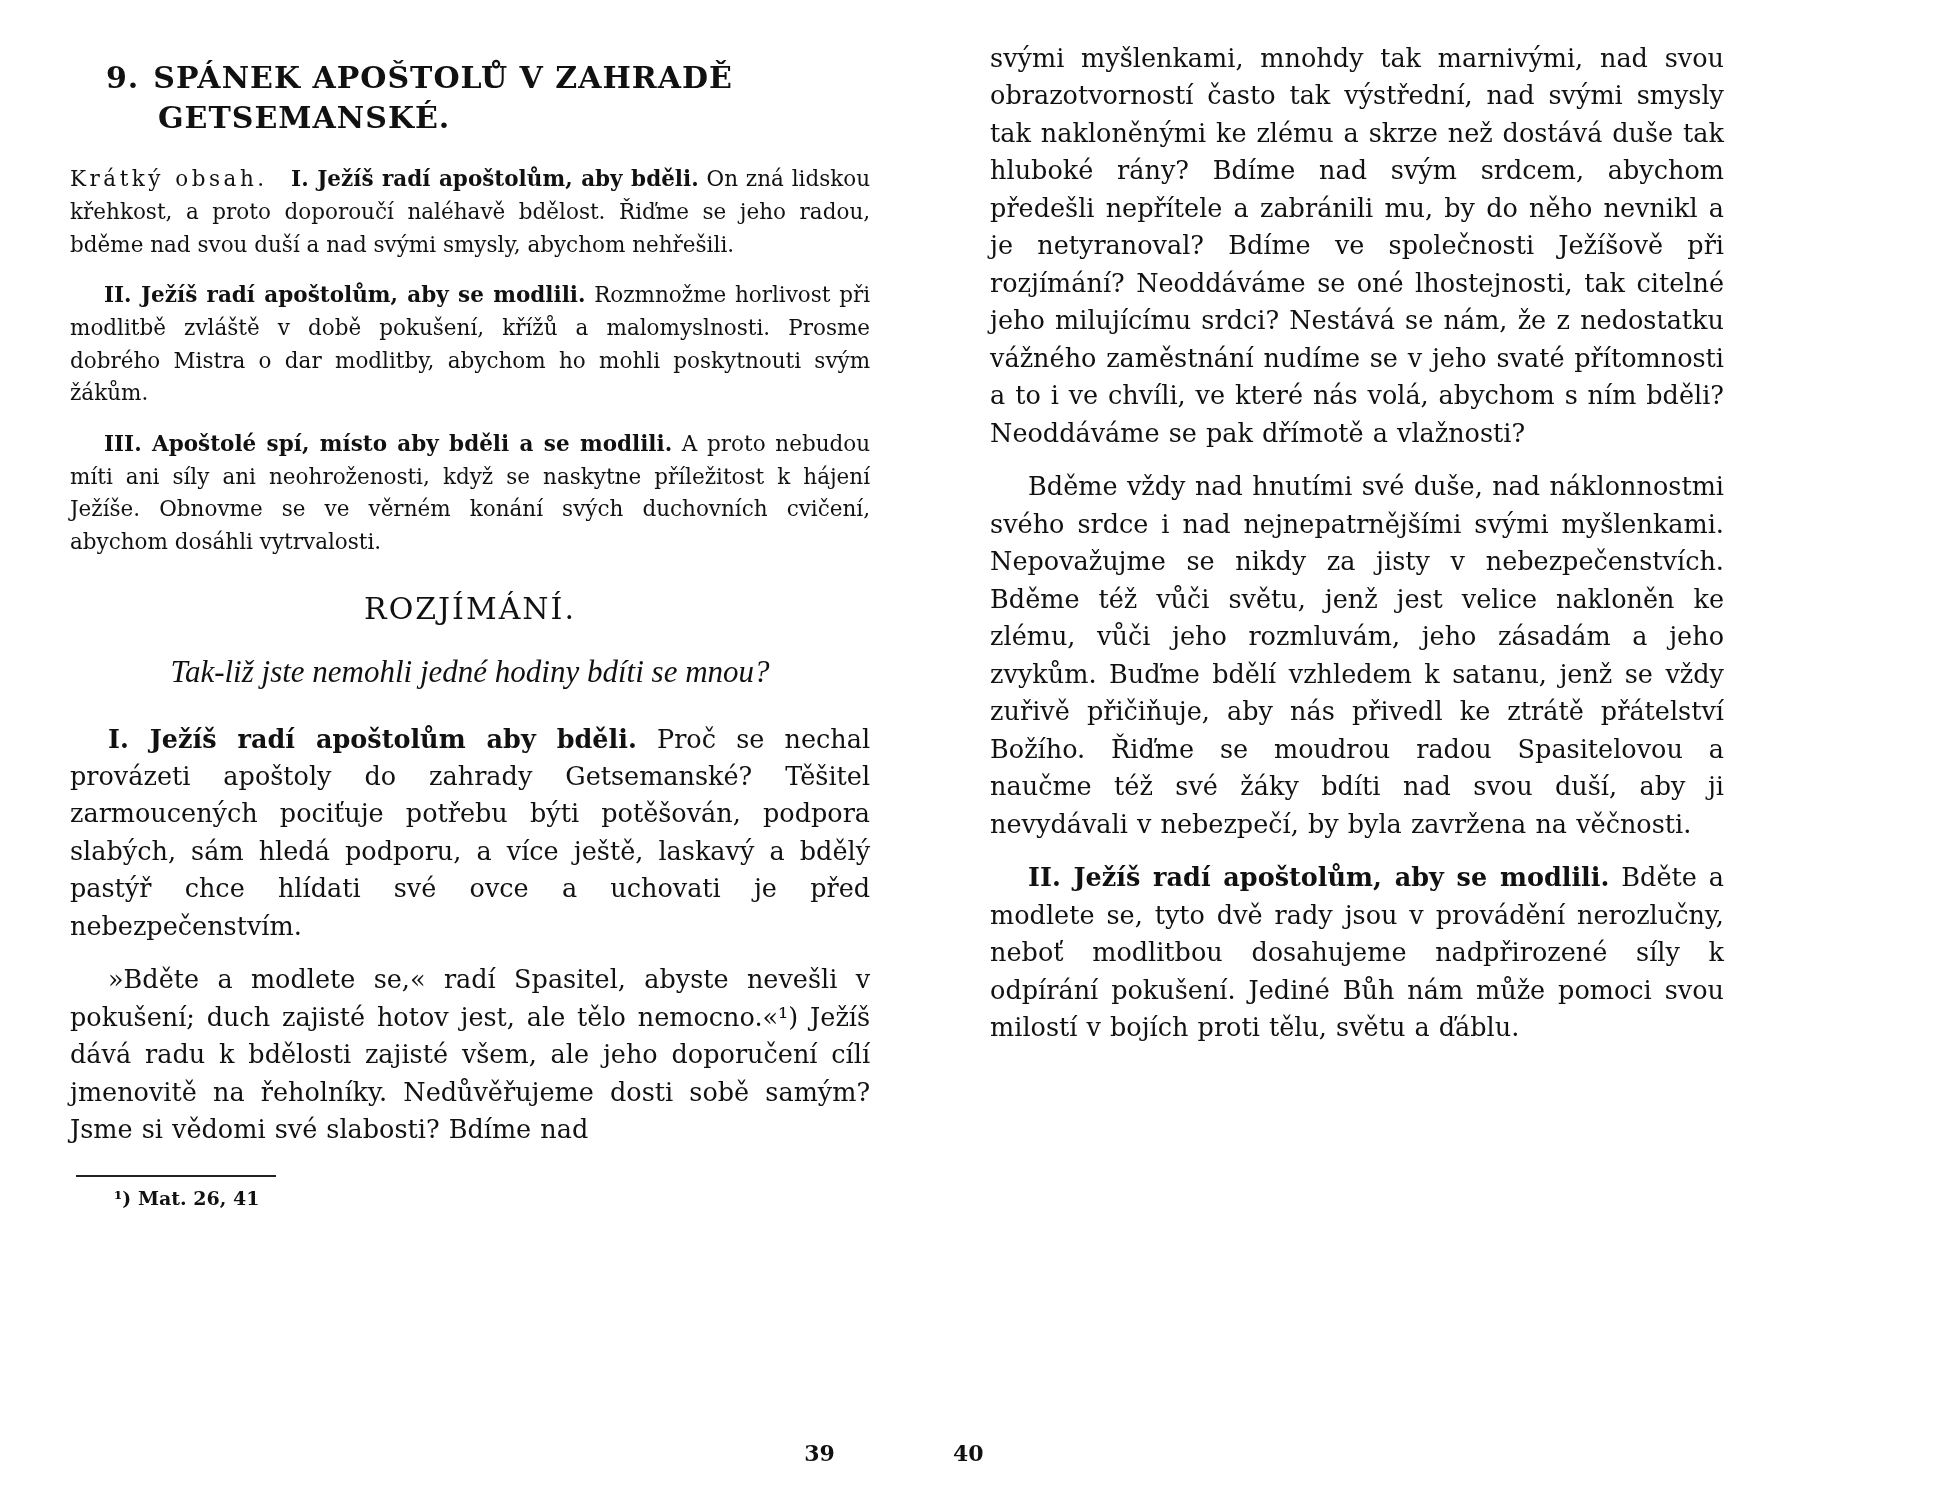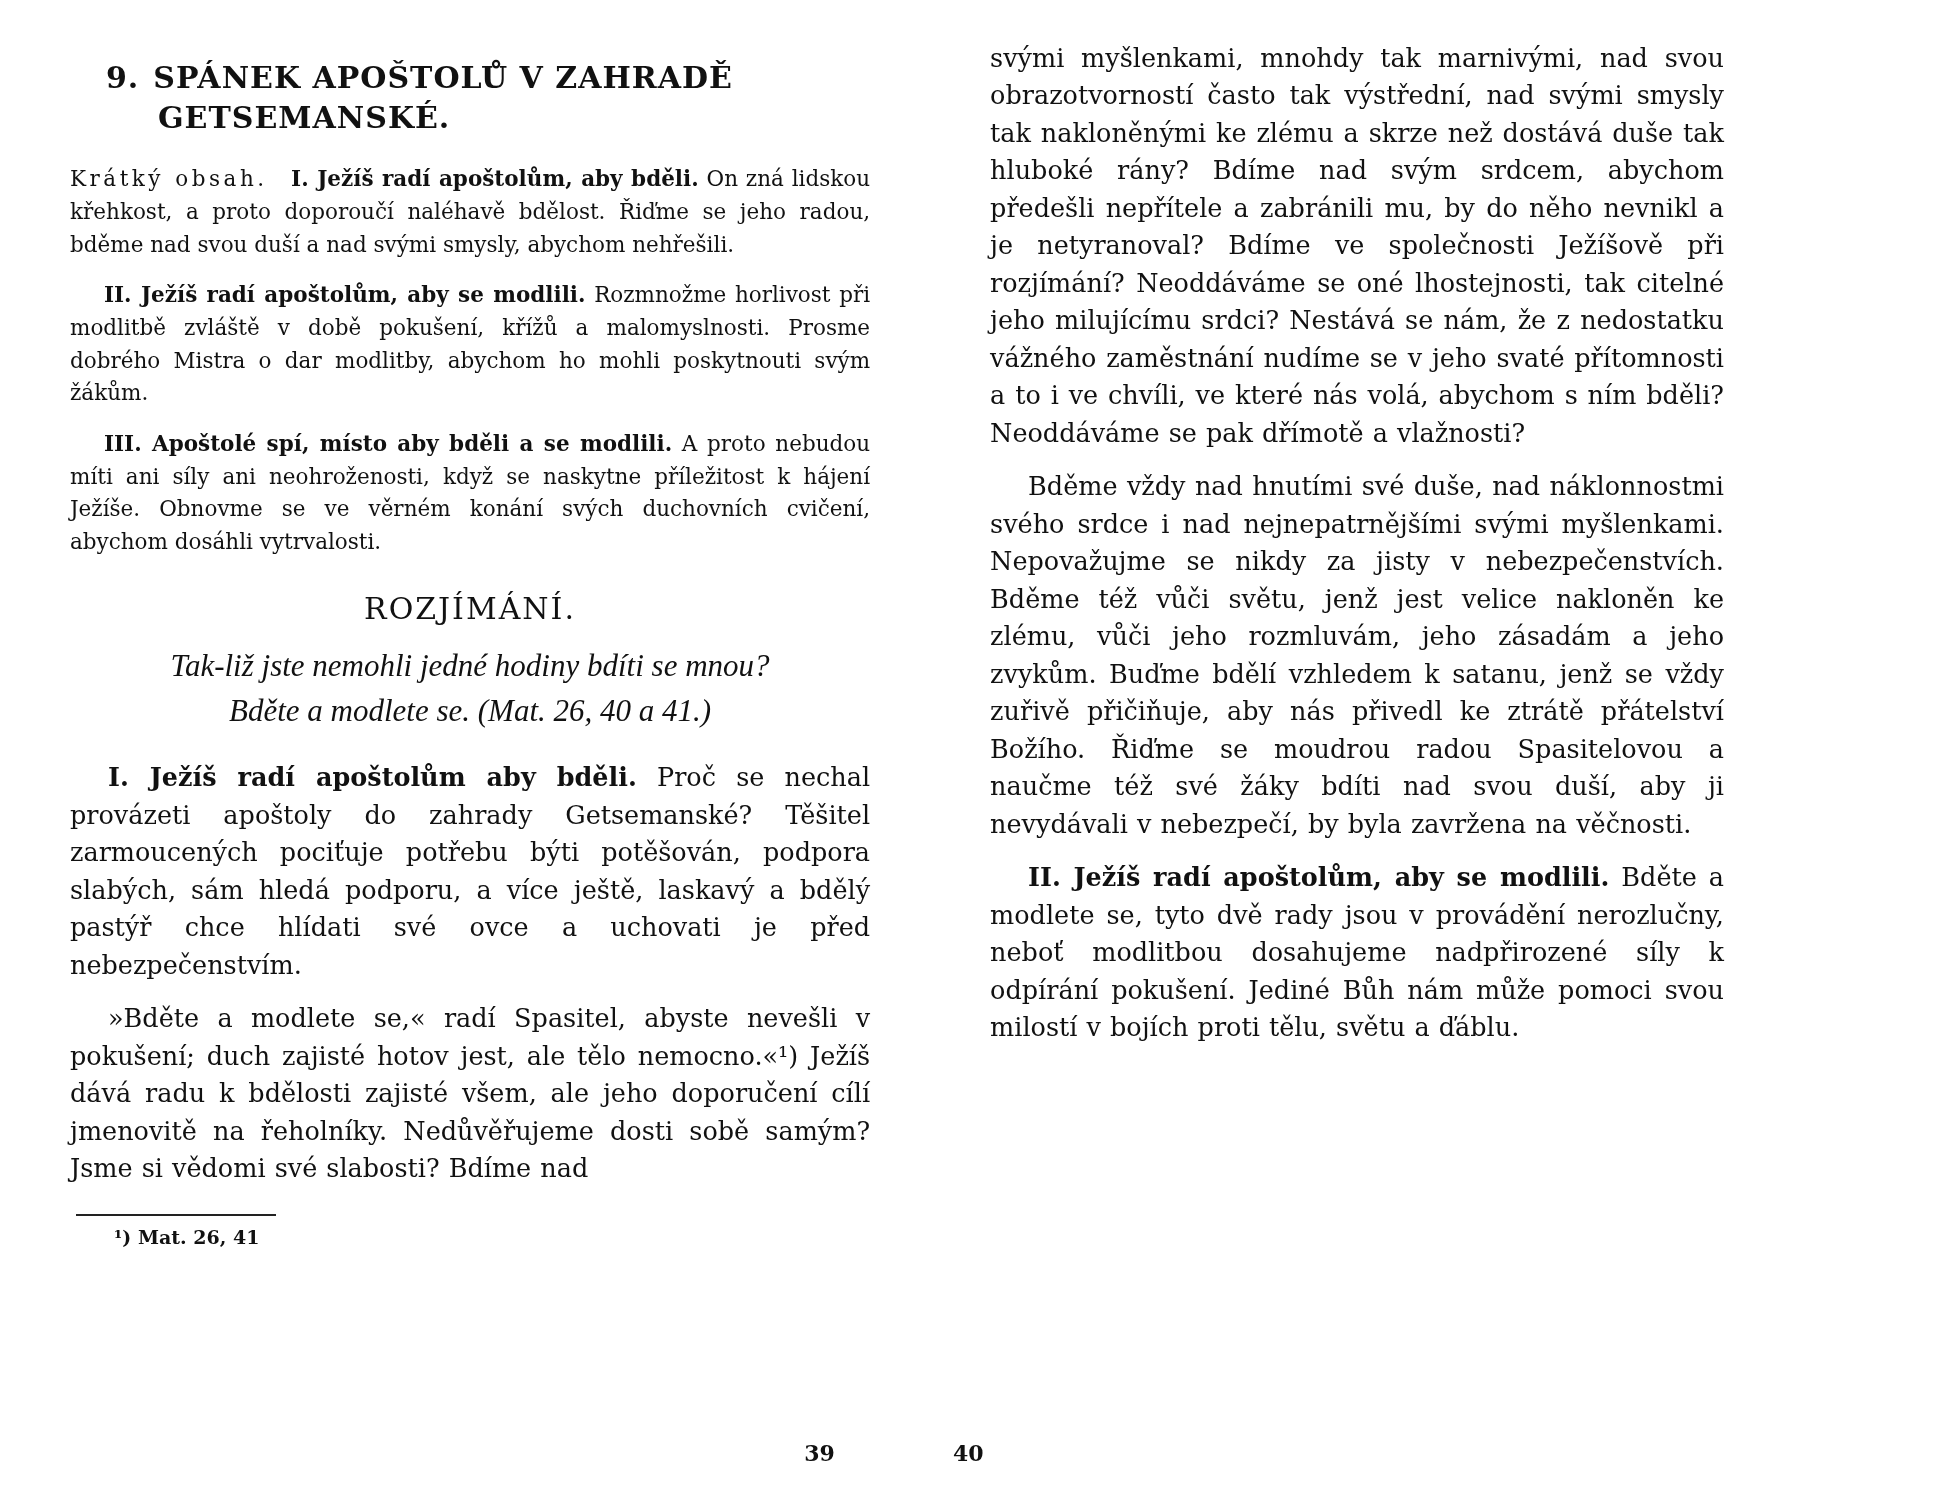--- a/index.html
+++ b/index.html
@@ -80,21 +80,21 @@
   .summary b {
     font-weight: bold;
     margin-top: 12px;
   }
 
   .section-head {
     text-align: center;
     font-family: "DejaVu Serif", serif;
     font-size: 30px;
     letter-spacing: 2px;
-    margin: 32px 0 18px 0;
+    margin: 32px 0 24px 0;
   }
   .verse {
     text-align: center;
     font-style: italic;
     font-size: 31px;
     line-height: 1.45;
     margin-bottom: 26px;
     font-family: "Liberation Serif", serif;
   }
   .verse .l2 {
@@ -179,21 +179,20 @@
         </p>
         <p>
           <b>III. Apoštolé spí, místo aby bděli a se modlili.</b><span> A proto nebudou míti ani síly ani neohroženosti, když se naskytne příležitost k hájení Ježíše. Obnovme se ve věrném konání svých duchovních cvičení, abychom dosáhli vytrvalosti.</span>
         </p>
       </div>
 
       <div class="section-head">ROZJÍMÁNÍ.</div>
 
       <div class="verse">
         <span>Tak-liž jste nemohli jedné hodiny bdíti se mnou?</span>
-        <span class="l2">Bděte a modlete se. (Mat. 26, 40 a 41.)</span>
       </div>
 
       <div class="body-text">
         <p>
           <b>I. Ježíš radí apoštolům aby bděli.</b><span> Proč se nechal provázeti apoštoly do zahrady Getsemanské? Těšitel zarmoucených pociťuje potřebu býti potěšován, podpora slabých, sám hledá podporu, a více ještě, laskavý a bdělý pastýř chce hlídati své ovce a uchovati je před nebezpečenstvím.</span>
         </p>
         <p>
           <span>»Bděte a modlete se,« radí Spasitel, abyste nevešli v pokušení; duch zajisté hotov jest, ale tělo nemocno.«¹) Ježíš dává radu k bdělosti zajisté všem, ale jeho doporučení cílí jmenovitě na řeholníky. Nedůvěřujeme dosti sobě samým? Jsme si vědomi své slabosti? Bdíme nad</span>
         </p>
       </div>

